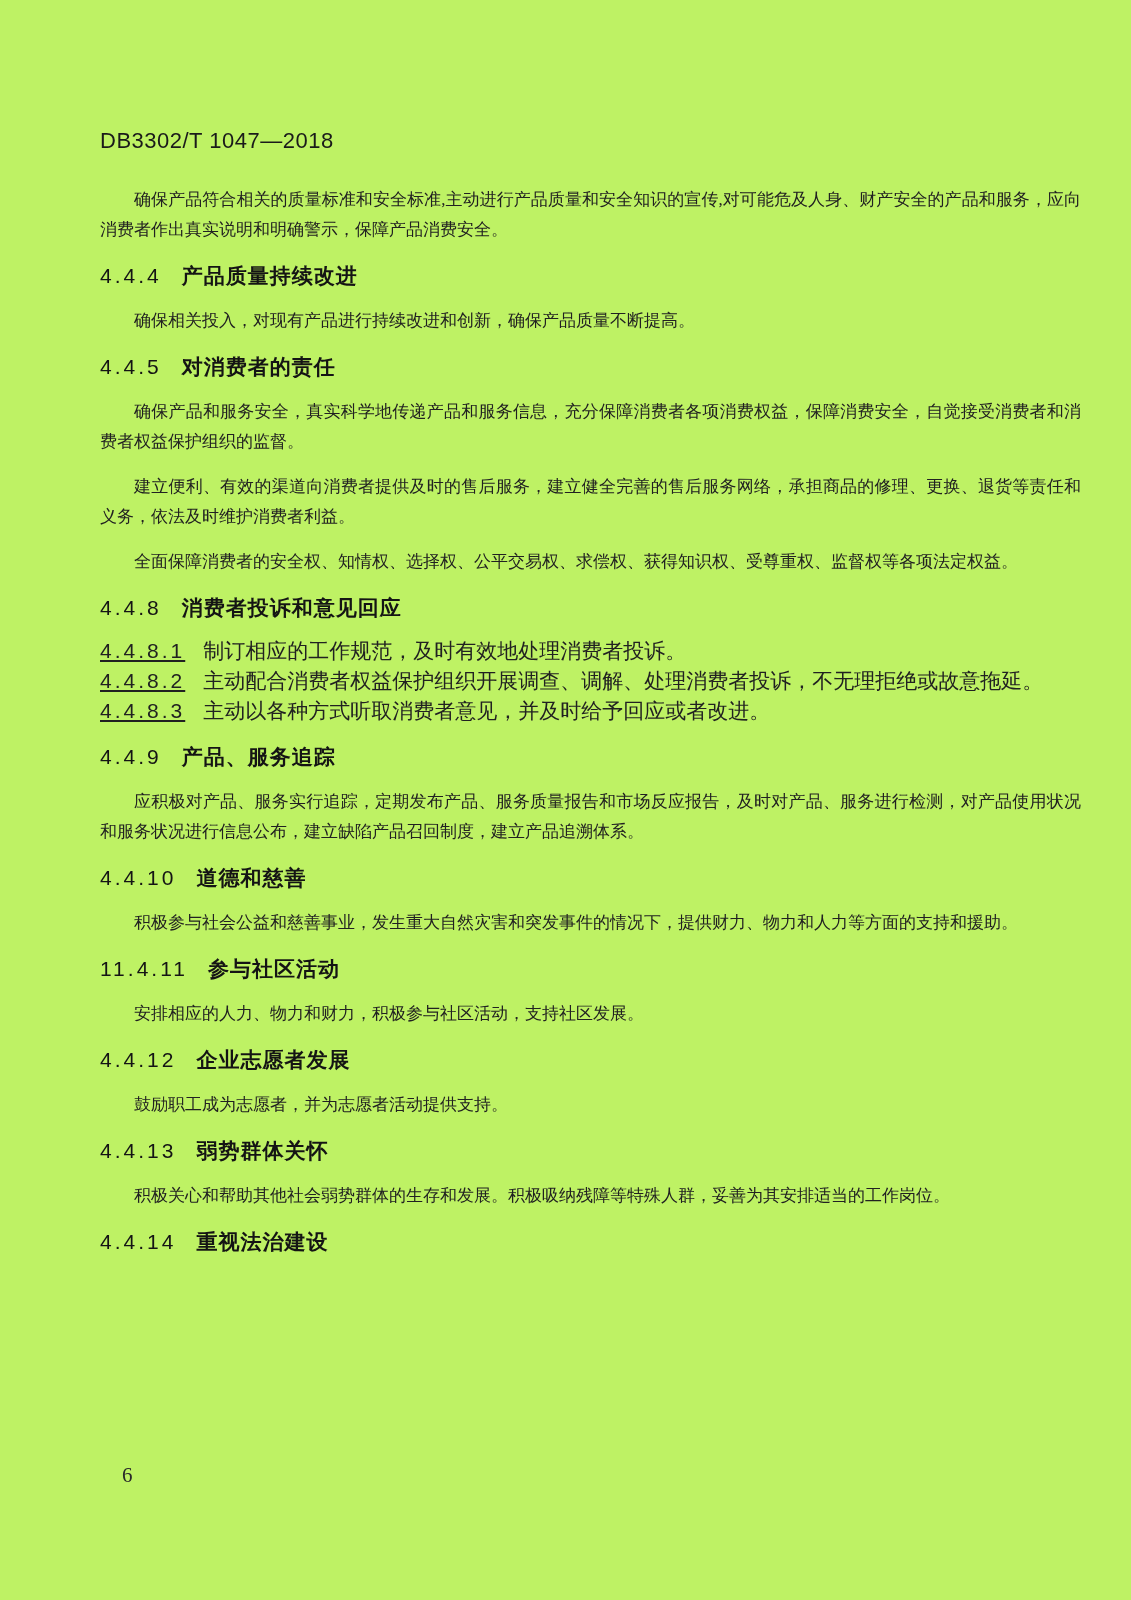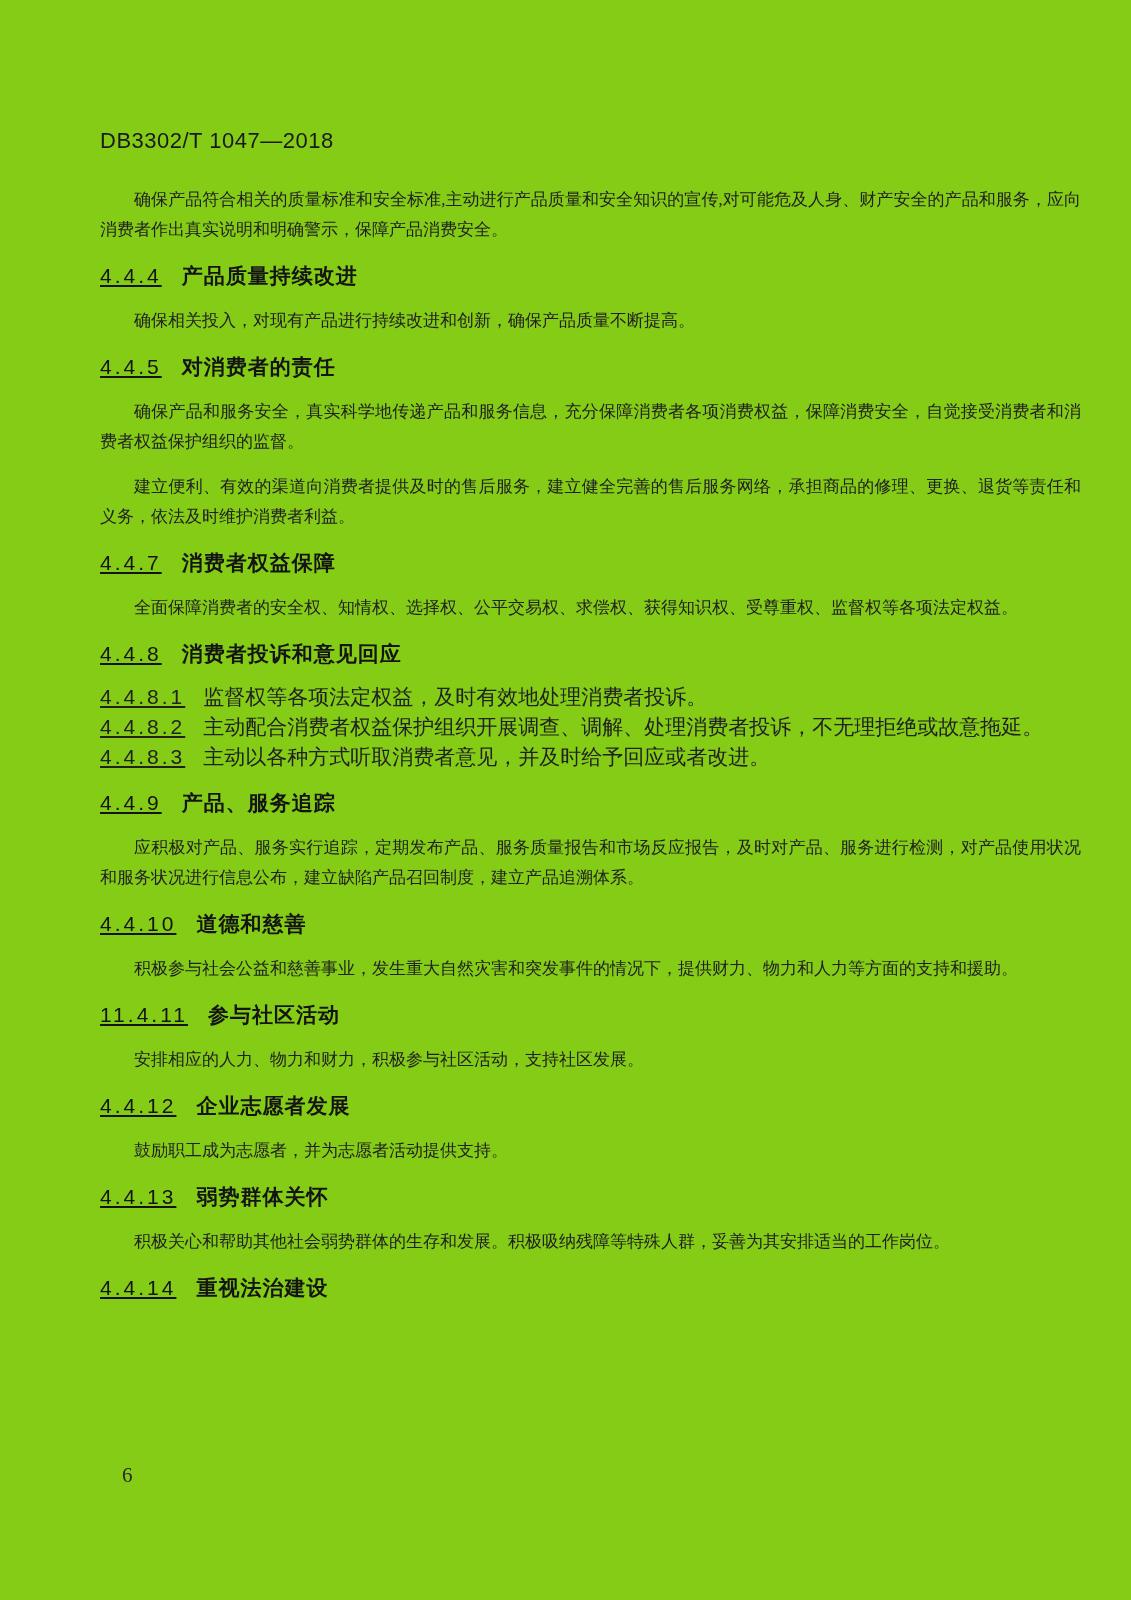--- a/index.html
+++ b/index.html
@@ -13,21 +13,21 @@
     overflow: hidden;
     color: #1e1e1e;
     font-family: "Liberation Serif", "DejaVu Serif", serif;
   }
   .page {
     position: relative;
     width: 1131px;
     height: 1600px;
     box-sizing: border-box;
     padding: 128px 50px 0 100px;
-    background: #84cc16;
+    background: #bef264;
   }
   .doc-header {
     font-family: "Liberation Sans", "DejaVu Sans", sans-serif;
     font-size: 22px;
     line-height: 26px;
     letter-spacing: 0.5px;
     font-weight: 500;
     color: #1a1a1a;
     margin: 0 0 31px 0;
   }
@@ -47,21 +47,20 @@
     line-height: 30px;
     font-size: 21px;
     font-family: "Liberation Sans", "DejaVu Sans", sans-serif;
     color: #141414;
     white-space: nowrap;
   }
   .clause-num {
     letter-spacing: 3px;
     margin-right: 20px;
     font-weight: 400;
-    text-decoration: underline;
   }
   .clause-title {
     font-weight: 700;
     letter-spacing: 1px;
   }
   .subclause {
     line-height: 29px;
     font-size: 21px;
     text-align: justify;
     color: #212121;
@@ -88,24 +87,23 @@
 <div class="page">
   <div class="doc-header">DB3302/T 1047—2018</div>
 
   <main class="doc-body">
       <p class="para">确保产品符合相关的质量标准和安全标准,主动进行产品质量和安全知识的宣传,对可能危及人身、财产安全的产品和服务，应向消费者作出真实说明和明确警示，保障产品消费安全。</p>
       <div class="clause-heading"><span class="clause-num">4.4.4</span><span class="clause-title">产品质量持续改进</span></div>
       <p class="para">确保相关投入，对现有产品进行持续改进和创新，确保产品质量不断提高。</p>
       <div class="clause-heading"><span class="clause-num">4.4.5</span><span class="clause-title">对消费者的责任</span></div>
       <p class="para">确保产品和服务安全，真实科学地传递产品和服务信息，充分保障消费者各项消费权益，保障消费安全，自觉接受消费者和消费者权益保护组织的监督。</p>
       <p class="para">建立便利、有效的渠道向消费者提供及时的售后服务，建立健全完善的售后服务网络，承担商品的修理、更换、退货等责任和义务，依法及时维护消费者利益。</p>
-      <div class="clause-heading"><span class="clause-num">4.4.7</span><span class="clause-title">消费者权益保障</span></div>
       <p class="para">全面保障消费者的安全权、知情权、选择权、公平交易权、求偿权、获得知识权、受尊重权、监督权等各项法定权益。</p>
       <div class="clause-heading"><span class="clause-num">4.4.8</span><span class="clause-title">消费者投诉和意见回应</span></div>
-      <div class="subclause"><span class="sub-num">4.4.8.1</span><span class="sub-text">监督权等各项法定权益，及时有效地处理消费者投诉。</span></div>
+      <div class="subclause"><span class="sub-num">4.4.8.1</span><span class="sub-text">制订相应的工作规范，及时有效地处理消费者投诉。</span></div>
       <div class="subclause"><span class="sub-num">4.4.8.2</span><span class="sub-text">主动配合消费者权益保护组织开展调查、调解、处理消费者投诉，不无理拒绝或故意拖延。</span></div>
       <div class="subclause"><span class="sub-num">4.4.8.3</span><span class="sub-text">主动以各种方式听取消费者意见，并及时给予回应或者改进。</span></div>
       <div class="clause-heading"><span class="clause-num">4.4.9</span><span class="clause-title">产品、服务追踪</span></div>
       <p class="para">应积极对产品、服务实行追踪，定期发布产品、服务质量报告和市场反应报告，及时对产品、服务进行检测，对产品使用状况和服务状况进行信息公布，建立缺陷产品召回制度，建立产品追溯体系。</p>
       <div class="clause-heading"><span class="clause-num">4.4.10</span><span class="clause-title">道德和慈善</span></div>
       <p class="para">积极参与社会公益和慈善事业，发生重大自然灾害和突发事件的情况下，提供财力、物力和人力等方面的支持和援助。</p>
       <div class="clause-heading"><span class="clause-num">11.4.11</span><span class="clause-title">参与社区活动</span></div>
       <p class="para">安排相应的人力、物力和财力，积极参与社区活动，支持社区发展。</p>
       <div class="clause-heading"><span class="clause-num">4.4.12</span><span class="clause-title">企业志愿者发展</span></div>
       <p class="para">鼓励职工成为志愿者，并为志愿者活动提供支持。</p>

